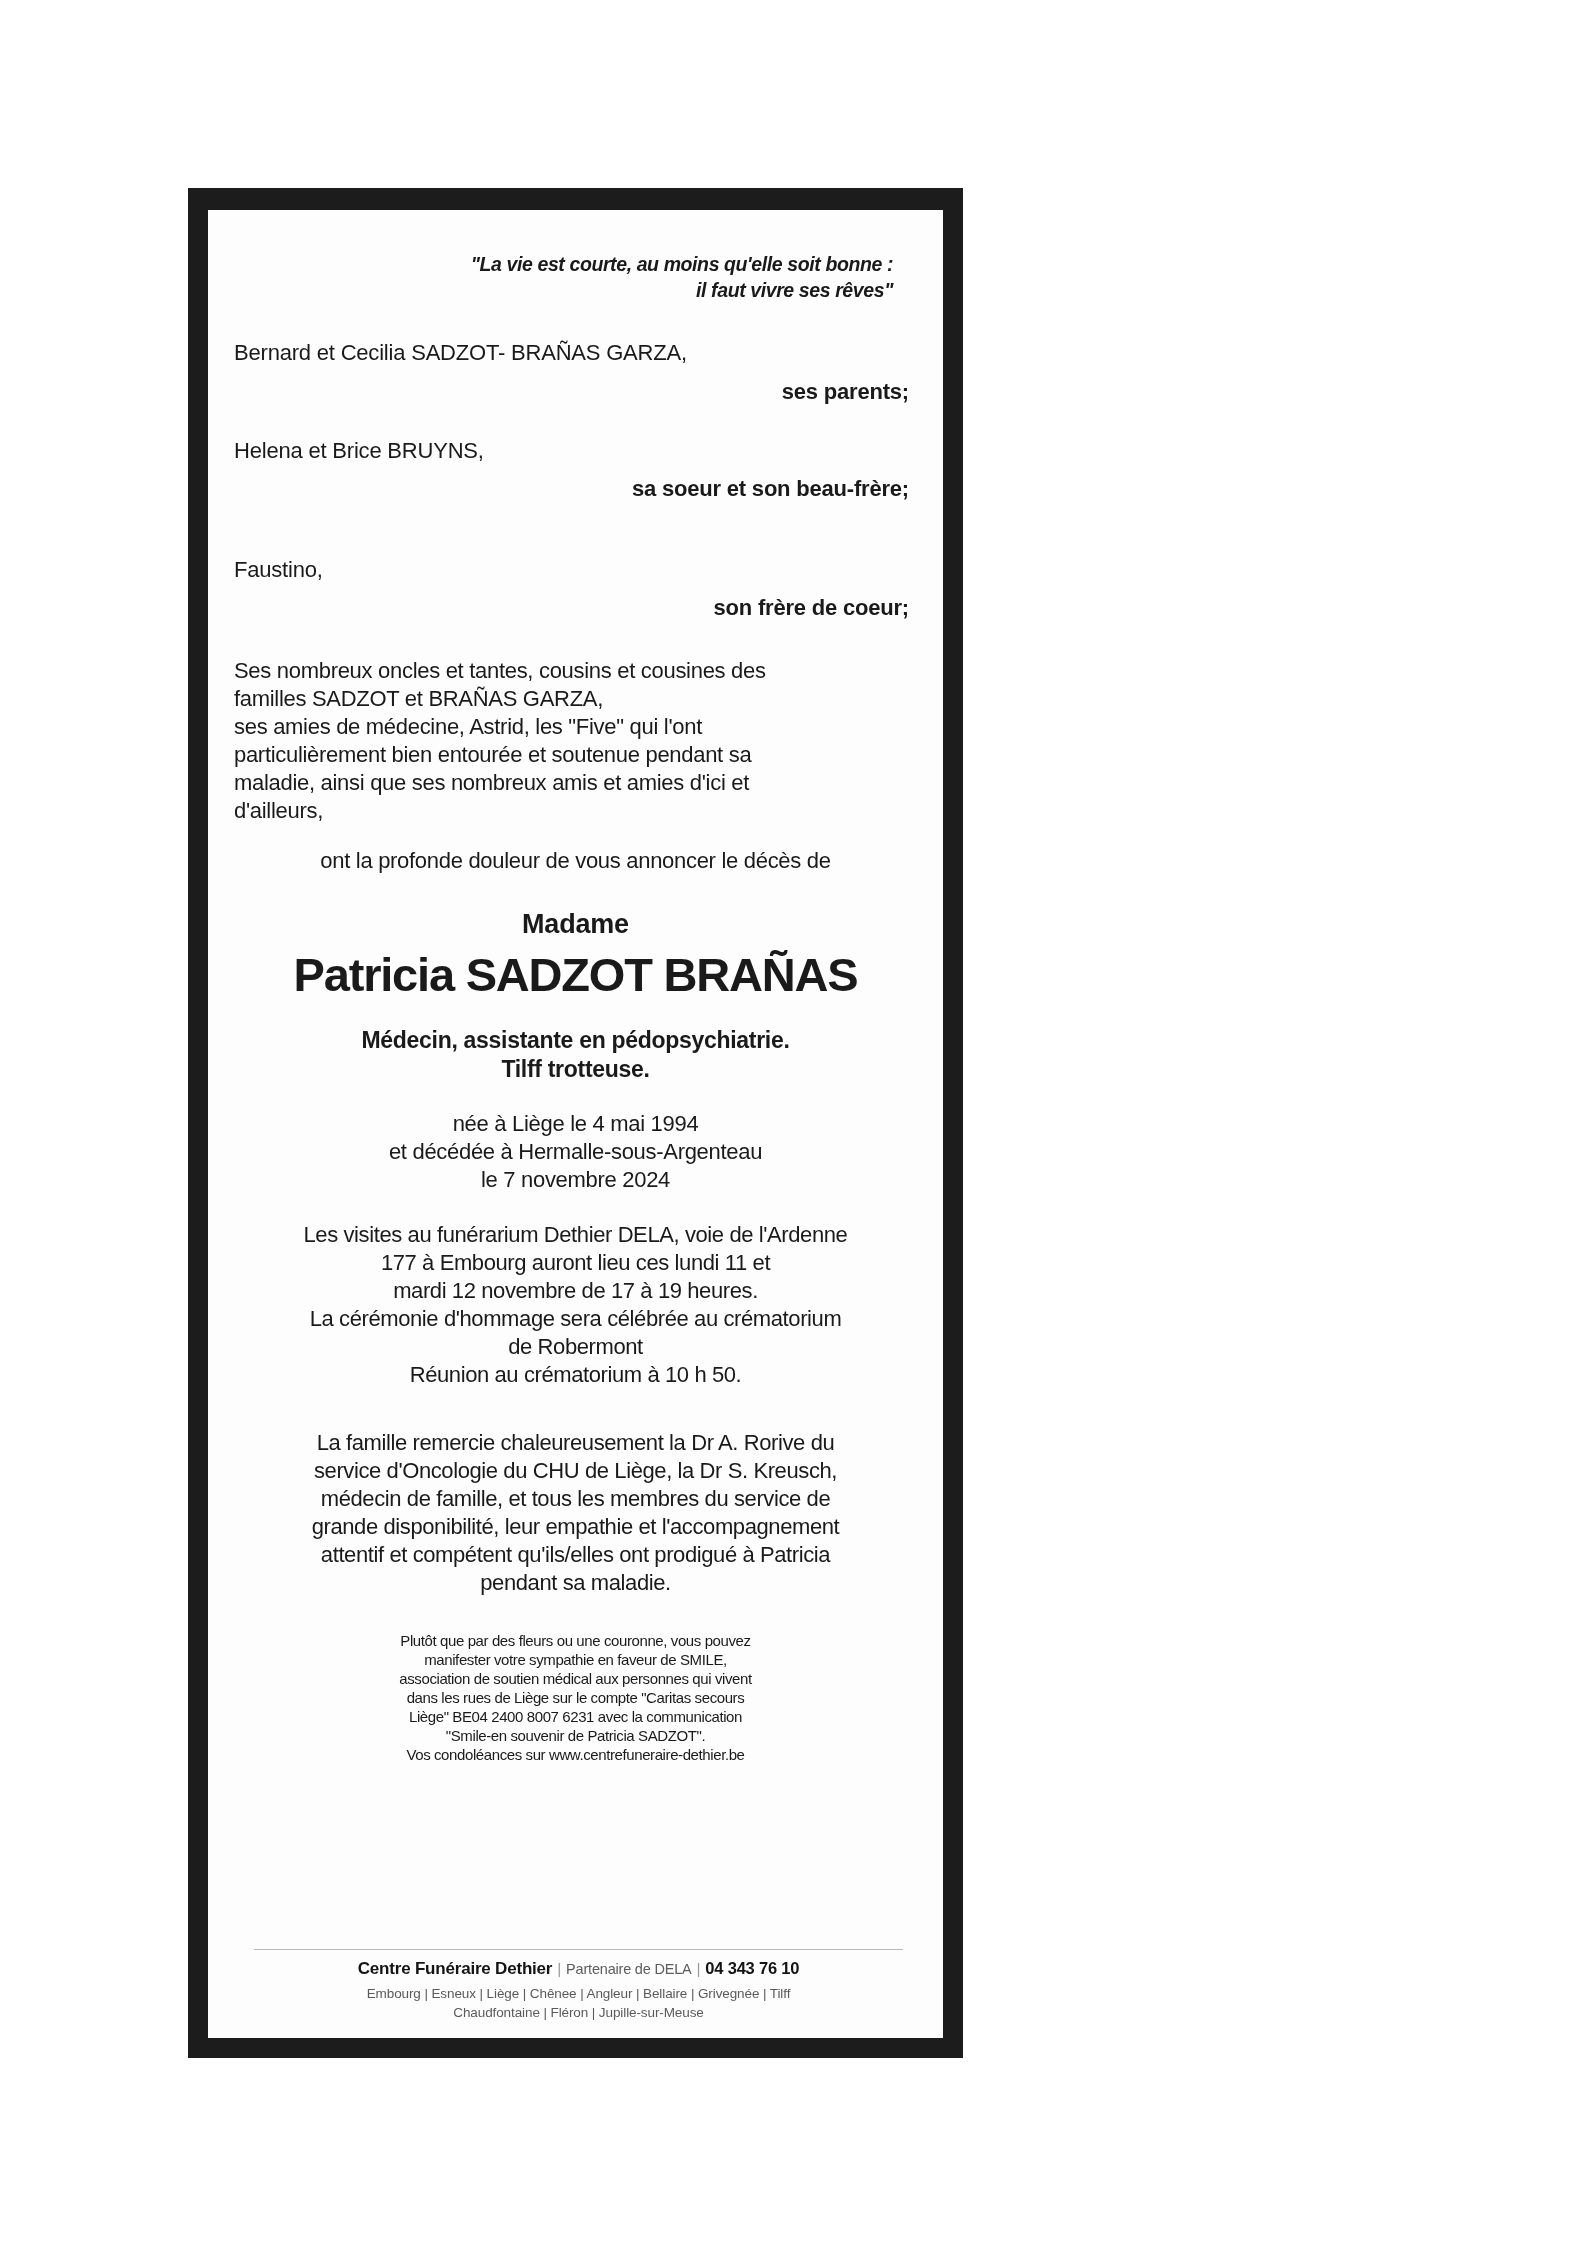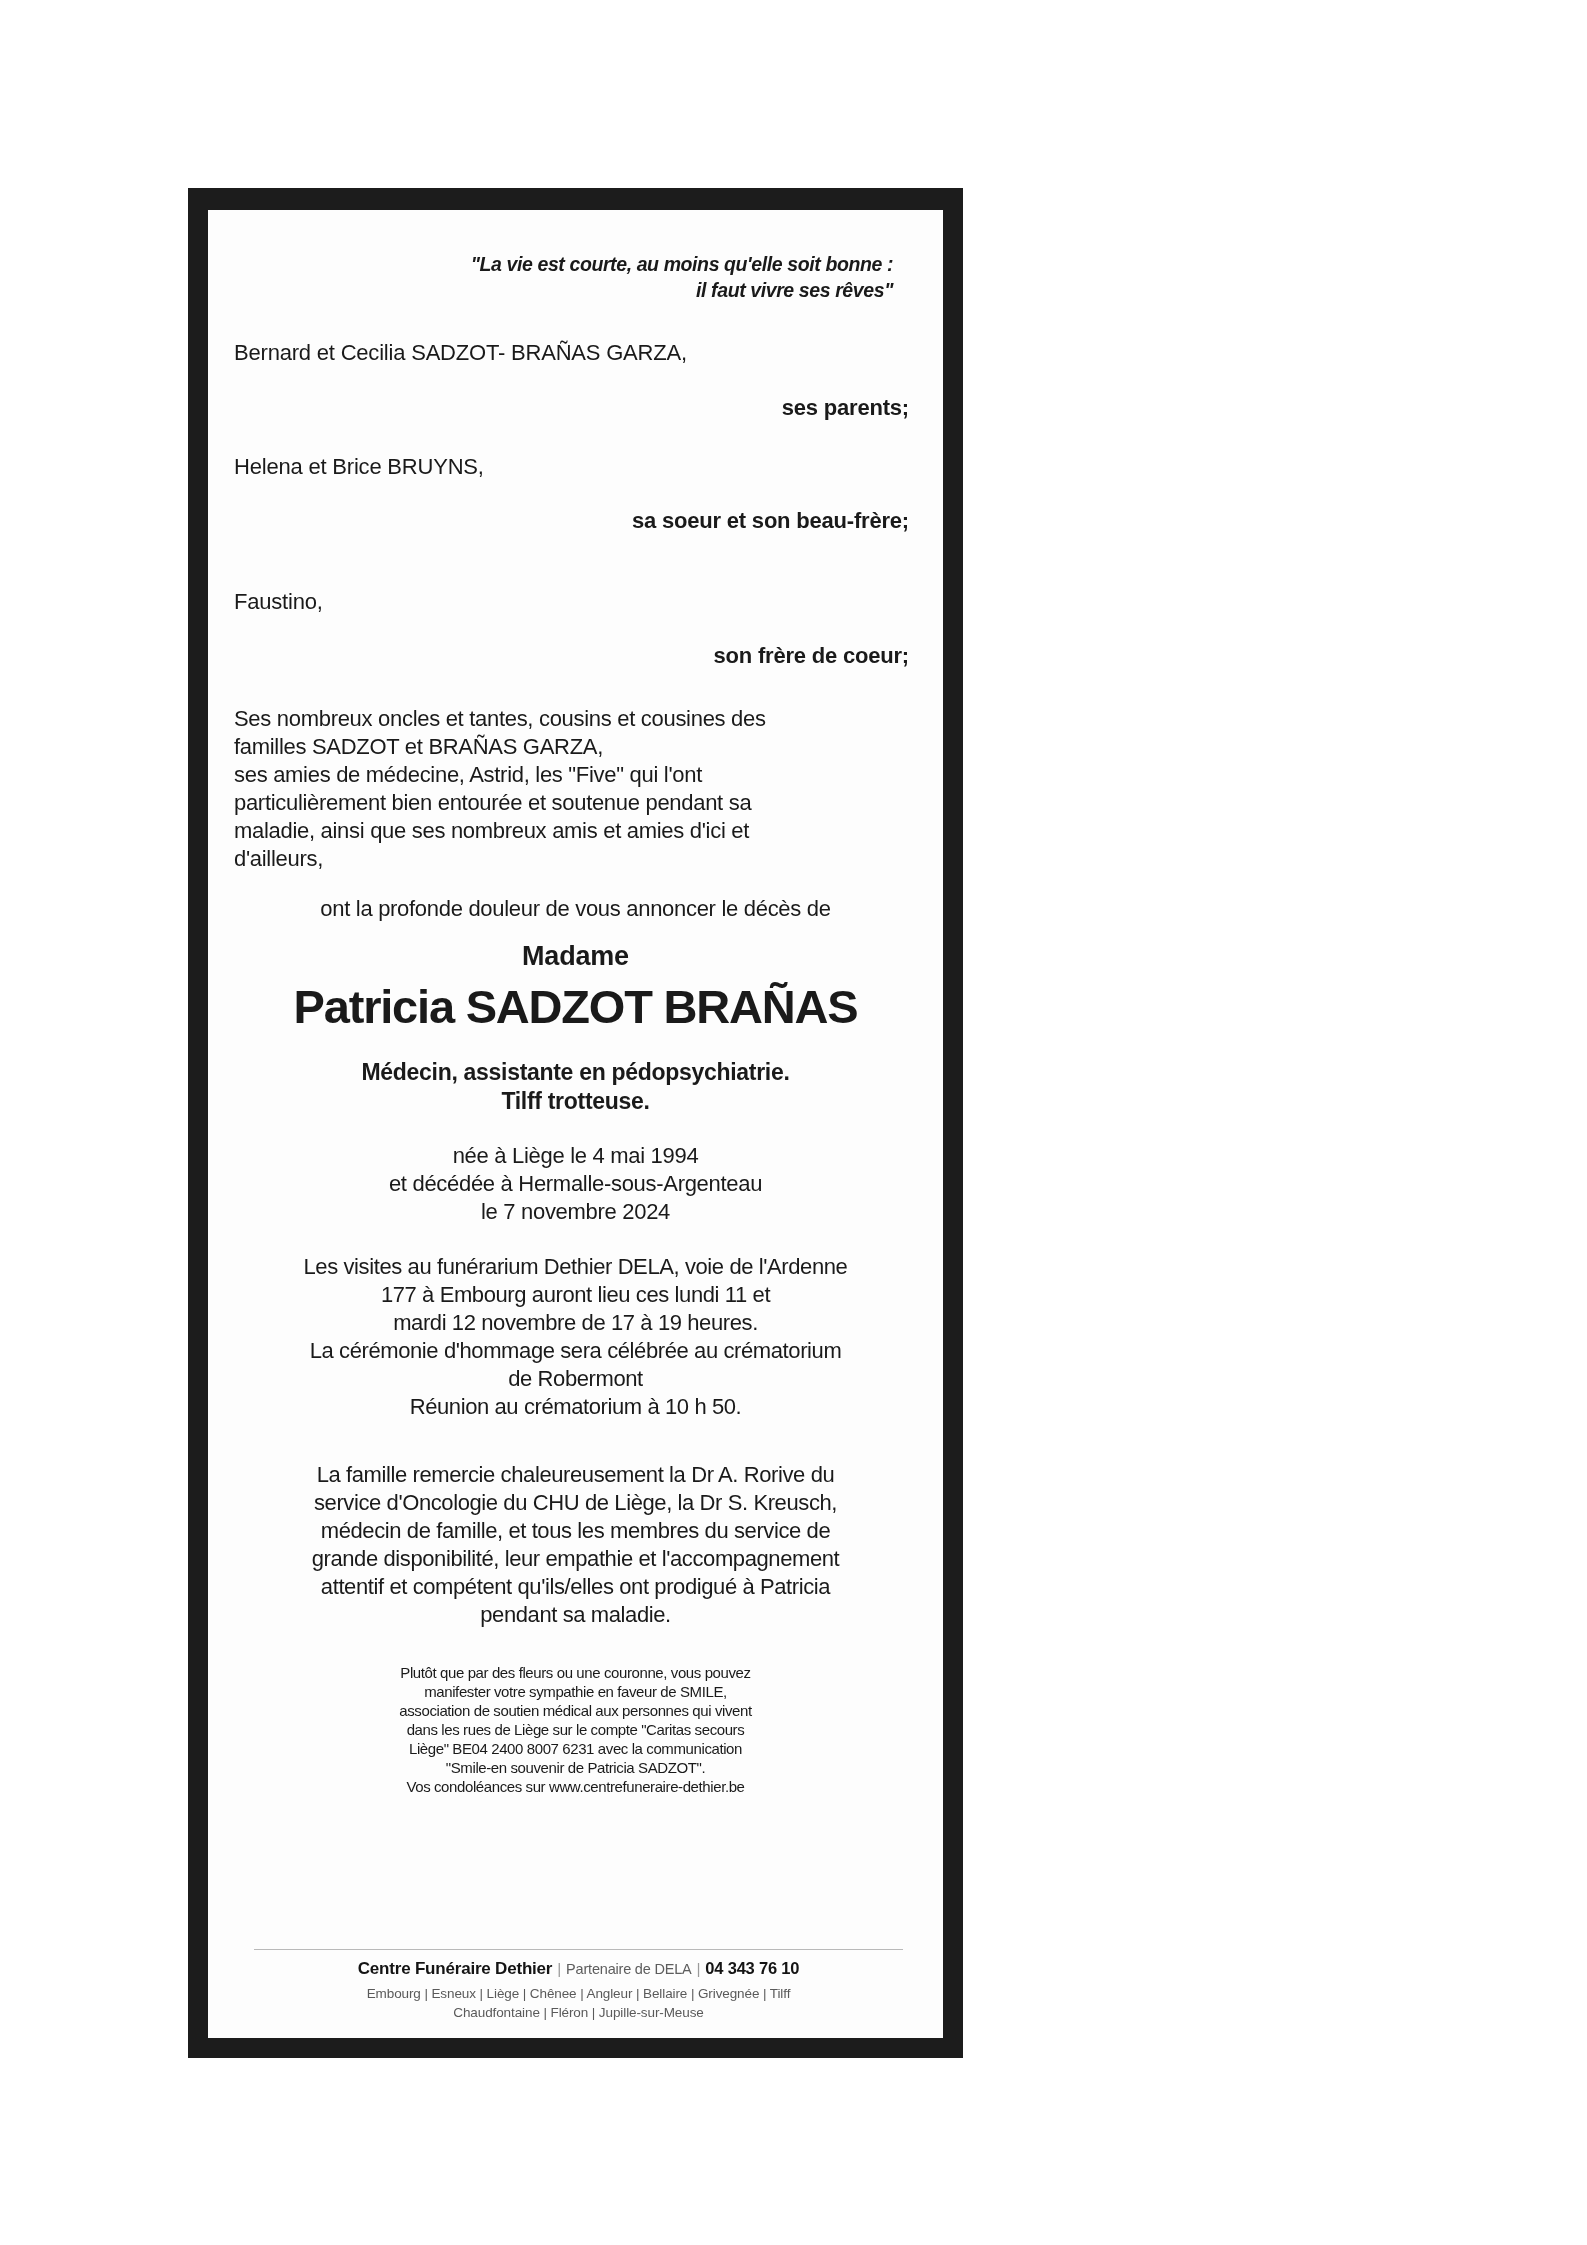--- a/index.html
+++ b/index.html
@@ -72,21 +72,21 @@
 
   .kin-name {
     text-align: left;
     font-size: 22px;
     letter-spacing: -0.2px;
   }
   .kin-relation {
     text-align: right;
     font-weight: bold;
     font-size: 22px;
-    margin-top: 26px;
+    margin-top: 10px;
     padding-right: 8px;
     letter-spacing: -0.2px;
   }
 
   .relatives-para {
     margin-top: 34px;
     text-align: left;
     font-size: 22px;
     line-height: 1.27;
     letter-spacing: -0.3px;
@@ -94,21 +94,21 @@
   .relatives-para .ln { display: block; }
 
   .announce-line {
     margin-top: 22px;
     text-align: center;
     font-size: 22px;
     letter-spacing: -0.3px;
   }
 
   .title-madame {
-    margin-top: 16px;
+    margin-top: 32px;
     text-align: center;
     font-weight: bold;
     font-size: 27px;
     letter-spacing: -0.2px;
   }
 
   .deceased-name {
     margin-top: 8px;
     text-align: center;
     font-weight: bold;

